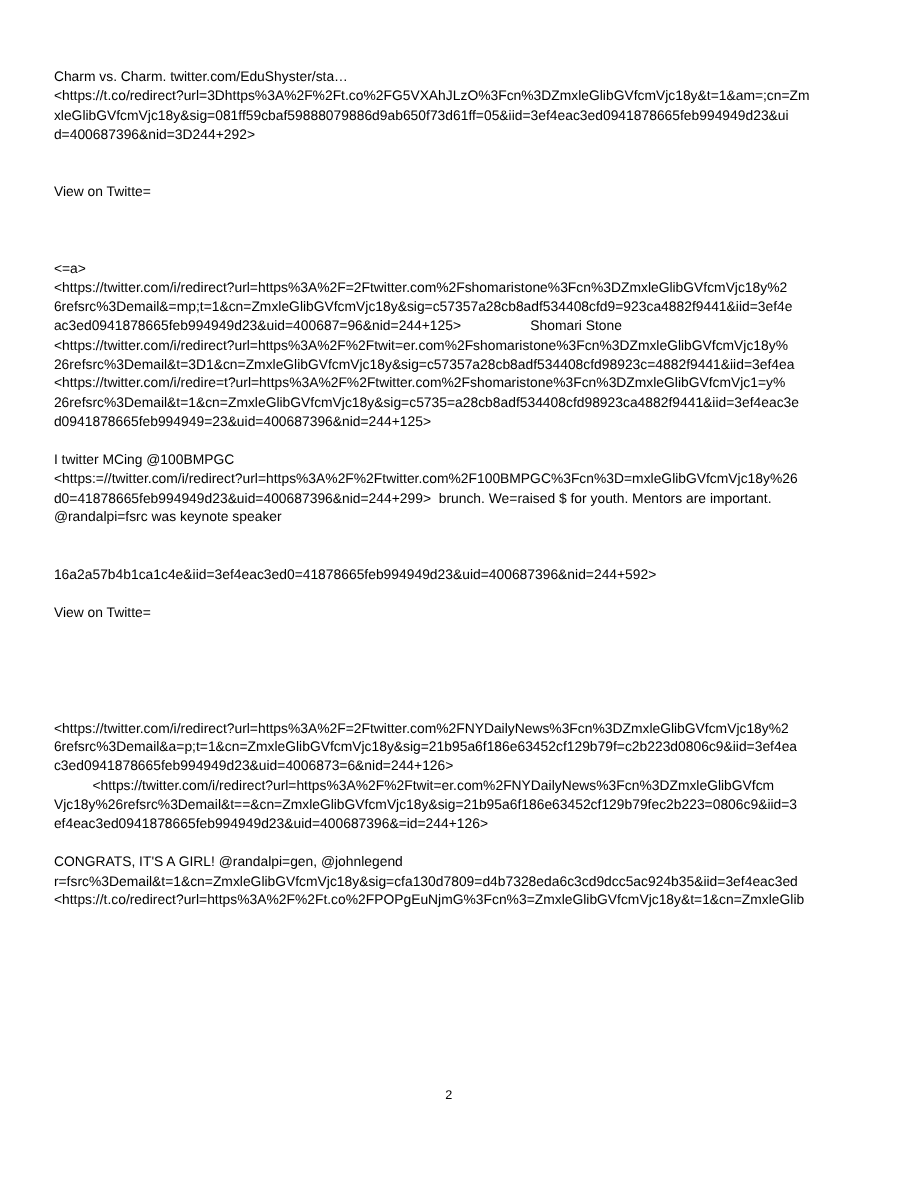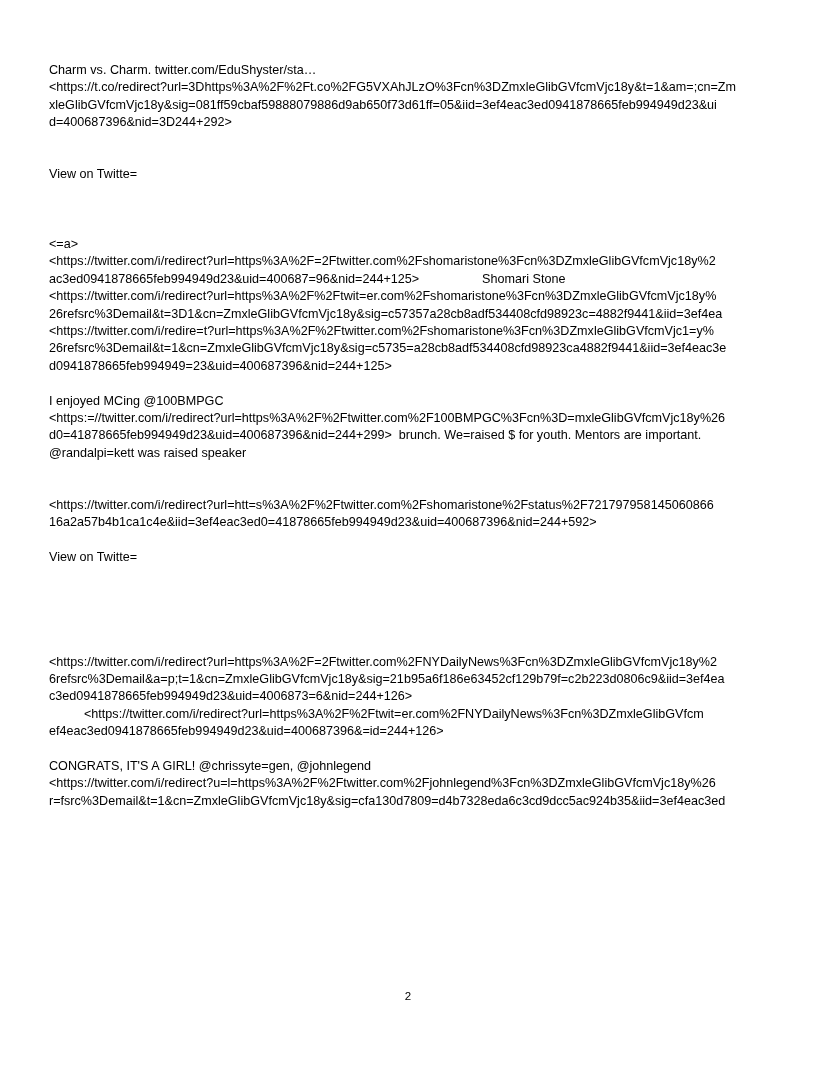--- a/index.html
+++ b/index.html
@@ -57,47 +57,48 @@
       <div class="doc-line">xleGlibGVfcmVjc18y&amp;sig=081ff59cbaf59888079886d9ab650f73d61ff=05&amp;iid=3ef4eac3ed0941878665feb994949d23&amp;ui</div>
       <div class="doc-line">d=400687396&amp;nid=3D244+292&gt;</div>
       <div class="doc-line"></div>
       <div class="doc-line"></div>
       <div class="doc-line">View on Twitte=</div>
       <div class="doc-line"></div>
       <div class="doc-line"></div>
       <div class="doc-line"></div>
       <div class="doc-line">&lt;=a&gt;</div>
       <div class="doc-line">&lt;https://twitter.com/i/redirect?url=https%3A%2F=2Ftwitter.com%2Fshomaristone%3Fcn%3DZmxleGlibGVfcmVjc18y%2</div>
+      <div class="doc-line">6refsrc%3Demail&amp;=mp;t=1&amp;cn=ZmxleGlibGVfcmVjc18y&amp;sig=c57357a28cb8adf534408cfd9=923ca4882f9441&amp;iid=3ef4e</div>
       <div class="doc-line">ac3ed0941878665feb994949d23&amp;uid=400687=96&amp;nid=244+125&gt;                  Shomari Stone</div>
       <div class="doc-line">&lt;https://twitter.com/i/redirect?url=https%3A%2F%2Ftwit=er.com%2Fshomaristone%3Fcn%3DZmxleGlibGVfcmVjc18y%</div>
       <div class="doc-line">26refsrc%3Demail&amp;t=3D1&amp;cn=ZmxleGlibGVfcmVjc18y&amp;sig=c57357a28cb8adf534408cfd98923c=4882f9441&amp;iid=3ef4ea</div>
       <div class="doc-line">&lt;https://twitter.com/i/redire=t?url=https%3A%2F%2Ftwitter.com%2Fshomaristone%3Fcn%3DZmxleGlibGVfcmVjc1=y%</div>
       <div class="doc-line">26refsrc%3Demail&amp;t=1&amp;cn=ZmxleGlibGVfcmVjc18y&amp;sig=c5735=a28cb8adf534408cfd98923ca4882f9441&amp;iid=3ef4eac3e</div>
       <div class="doc-line">d0941878665feb994949=23&amp;uid=400687396&amp;nid=244+125&gt;</div>
       <div class="doc-line"></div>
-      <div class="doc-line">I enjoyed MCing @100BMPGC</div>
+      <div class="doc-line">I twitter MCing @100BMPGC</div>
       <div class="doc-line">&lt;https:=//twitter.com/i/redirect?url=https%3A%2F%2Ftwitter.com%2F100BMPGC%3Fcn%3D=mxleGlibGVfcmVjc18y%26</div>
       <div class="doc-line">d0=41878665feb994949d23&amp;uid=400687396&amp;nid=244+299&gt;  brunch. We=raised $ for youth. Mentors are important.</div>
-      <div class="doc-line">@randalpi=kett was raised speaker</div>
+      <div class="doc-line">@randalpi=fsrc was keynote speaker</div>
       <div class="doc-line"></div>
       <div class="doc-line"></div>
-      <div class="doc-line">&lt;https://twitter.com/i/redirect?url=htt=s%3A%2F%2Ftwitter.com%2Fshomaristone%2Fstatus%2F721797958145060866</div>
       <div class="doc-line">16a2a57b4b1ca1c4e&amp;iid=3ef4eac3ed0=41878665feb994949d23&amp;uid=400687396&amp;nid=244+592&gt;</div>
       <div class="doc-line"></div>
       <div class="doc-line">View on Twitte=</div>
       <div class="doc-line"></div>
       <div class="doc-line"></div>
       <div class="doc-line"></div>
       <div class="doc-line"></div>
       <div class="doc-line"></div>
       <div class="doc-line">&lt;https://twitter.com/i/redirect?url=https%3A%2F=2Ftwitter.com%2FNYDailyNews%3Fcn%3DZmxleGlibGVfcmVjc18y%2</div>
       <div class="doc-line">6refsrc%3Demail&amp;a=p;t=1&amp;cn=ZmxleGlibGVfcmVjc18y&amp;sig=21b95a6f186e63452cf129b79f=c2b223d0806c9&amp;iid=3ef4ea</div>
       <div class="doc-line">c3ed0941878665feb994949d23&amp;uid=4006873=6&amp;nid=244+126&gt;</div>
       <div class="doc-line">          &lt;https://twitter.com/i/redirect?url=https%3A%2F%2Ftwit=er.com%2FNYDailyNews%3Fcn%3DZmxleGlibGVfcm</div>
+      <div class="doc-line">Vjc18y%26refsrc%3Demail&amp;t==&amp;cn=ZmxleGlibGVfcmVjc18y&amp;sig=21b95a6f186e63452cf129b79fec2b223=0806c9&amp;iid=3</div>
       <div class="doc-line">ef4eac3ed0941878665feb994949d23&amp;uid=400687396&amp;=id=244+126&gt;</div>
       <div class="doc-line"></div>
-      <div class="doc-line">CONGRATS, IT'S A GIRL! @chrissyte=gen, @johnlegend</div>
-      <div class="doc-line">&lt;https://twitter.com/i/redirect?u=l=https%3A%2F%2Ftwitter.com%2Fjohnlegend%3Fcn%3DZmxleGlibGVfcmVjc18y%26</div>
+      <div class="doc-line">CONGRATS, IT'S A GIRL! @randalpi=gen, @johnlegend</div>
       <div class="doc-line">r=fsrc%3Demail&amp;t=1&amp;cn=ZmxleGlibGVfcmVjc18y&amp;sig=cfa130d7809=d4b7328eda6c3cd9dcc5ac924b35&amp;iid=3ef4eac3ed</div>
+      <div class="doc-line">&lt;https://t.co/redirect?url=https%3A%2F%2Ft.co%2FPOPgEuNjmG%3Fcn%3=ZmxleGlibGVfcmVjc18y&amp;t=1&amp;cn=ZmxleGlib</div>
     </div>
   <div class="page-number">2</div>
   <div class="bates-number">EFTA_R1_01334628</div>
 </div>
 
 </body></html>

